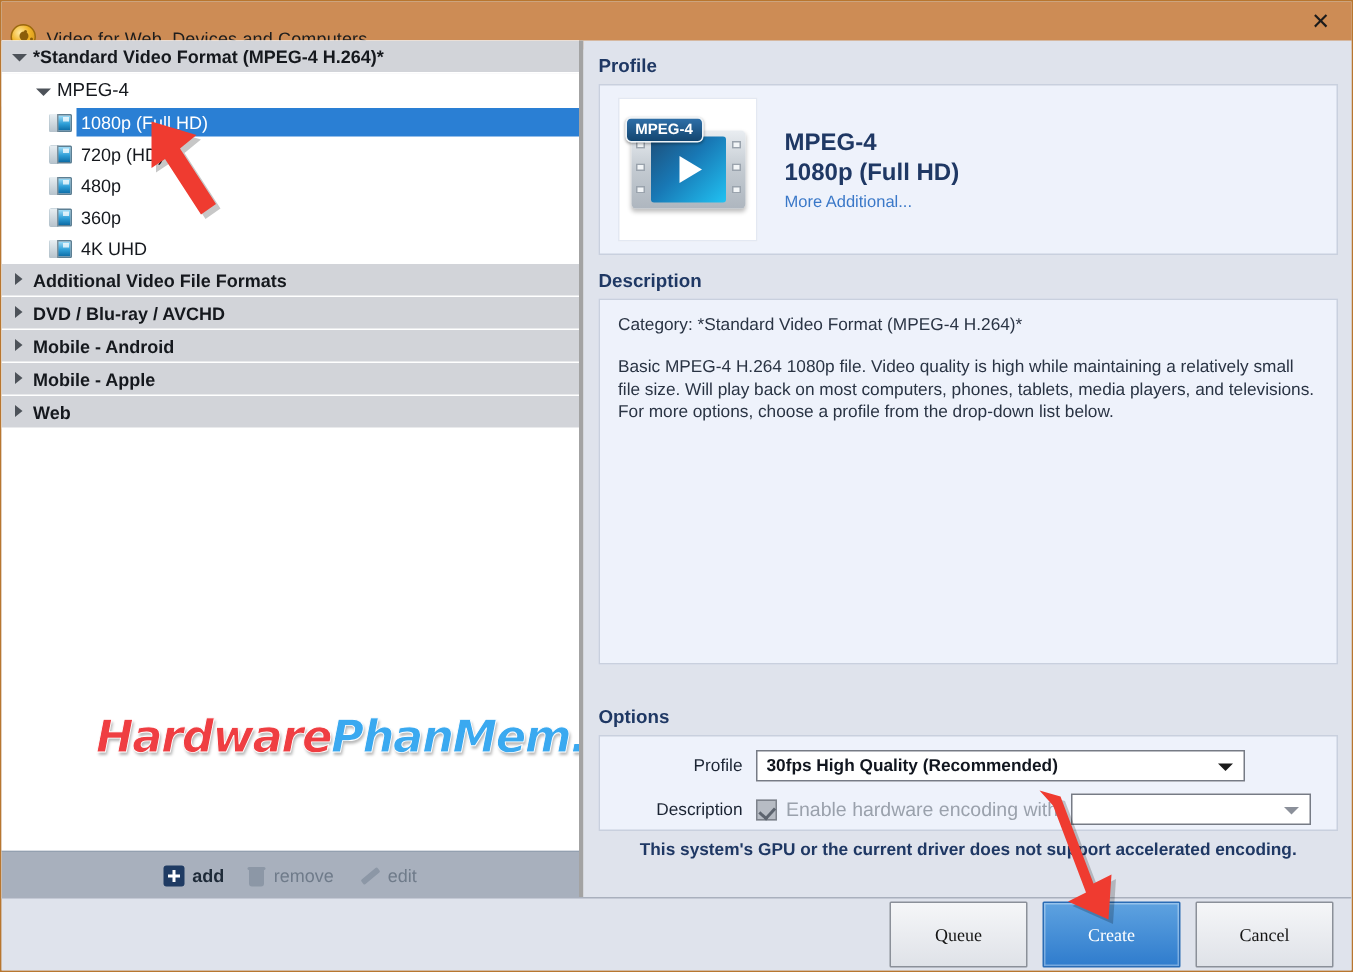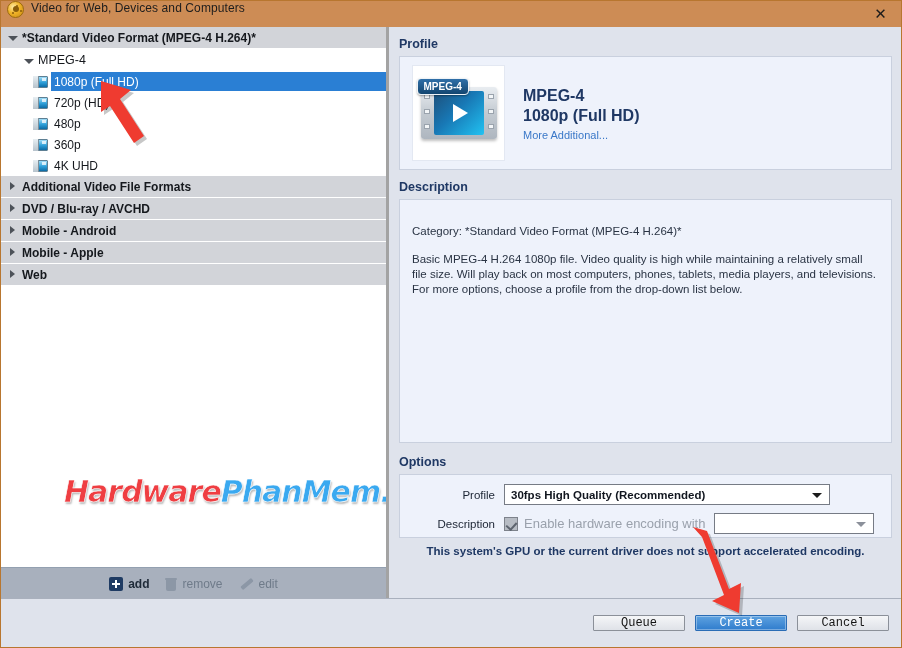--- a/index.html
+++ b/index.html
@@ -17,21 +17,21 @@
     background: #dfe3ec;
     border: 1px solid #b8762f;
     overflow: hidden;
   }
 
   
   #titlebar {
     position: absolute; left: 0; top: 0;
     width: 902px; height: 32px;
     background: #cd8c55;
-    display: flex; align-items: flex-start;
+    display: flex; align-items: flex-end;
   }
   #app-icon {
     width: 17px; height: 17px; margin-left: 6px; margin-right: 7px;
     border-radius: 50%;
     background: radial-gradient(circle at 35% 32%, #ffe9a0 0%, #f0b327 45%, #c98a14 100%);
     border: 1px solid #9c6a0d;
     position: relative; flex: none;
   }
   #app-icon::before {
     content: ""; position: absolute; left: 5px; top: 4px;
@@ -246,21 +246,21 @@
     font-size: 16px; font-weight: bold; color: #1f3864; line-height: 20px;
   }
   #profile-meta .pm-sub {
     font-size: 16px; font-weight: bold; color: #1f3864; line-height: 20px;
   }
   #profile-meta .pm-link {
     font-size: 11px; color: #3a78c8; margin-top: 3px; cursor: pointer;
   }
 
   #desc-box {
-    height: 244px; padding: 24px 12px;
+    height: 244px; padding: 10px 12px;
     font-size: 11.5px; color: #2a3444; line-height: 15px;
   }
   #desc-box p { margin: 0 0 13px 0; }
   #desc-box p:last-child { margin-bottom: 0; }
 
   #options-box { height: 64px; padding: 9px 10px 0 10px; }
   .opt-row { display: flex; align-items: center; margin-bottom: 8px; }
   .opt-label {
     width: 94px; text-align: right; font-size: 11.5px; color: #1b2433;
     padding-right: 9px;
@@ -303,27 +303,27 @@
   
   #footer {
     position: absolute; left: 0; bottom: 0;
     width: 902px; height: 49px;
     background: #dfe3ec;
     border-top: 1px solid #a9b0bd;
     display: flex; align-items: center; justify-content: flex-end;
     padding-right: 14px; gap: 10px;
   }
   .btn {
-    width: 92px; height: 16px;
+    width: 92px; height: 44px;
     font-size: 12px; color: #141414;
     border: 1px solid #8b9099;
     background: linear-gradient(to bottom, #f5f6f8 0%, #dfe2e8 100%);
     display: flex; align-items: center; justify-content: center;
     cursor: pointer; border-radius: 1px;
-    font-family: Liberation Mono, monospace;
+    font-family: Liberation Serif, serif;
   }
   .btn.primary {
     background: linear-gradient(to bottom, #5ea2e0 0%, #2f7ccd 100%);
     color: #ffffff; border: 1px solid #2a6cb5;
     box-shadow: inset 0 0 0 1px rgba(255,255,255,.35);
   }
 
   
   .red-arrow { position: absolute; pointer-events: none; }
   #arrow1 { left: 98px; top: 78px; }
@@ -457,21 +457,21 @@
           <div class="pm-link">More Additional...</div>
         </div>
       </div>
 
       <div class="section-label" style="margin-top:10px;">Description</div>
       <div class="panel-box" id="desc-box">
         <p>Category: *Standard Video Format (MPEG-4 H.264)*</p>
         <p>Basic MPEG-4 H.264 1080p file. Video quality is high while maintaining a relatively small file size. Will play back on most computers, phones, tablets, media players, and televisions. For more options, choose a profile from the drop-down list below.</p>
       </div>
 
-      <div class="section-label" style="margin-top:12px;">Options</div>
+      <div class="section-label" style="margin-top:28px;">Options</div>
       <div class="panel-box" id="options-box">
         <div class="opt-row">
           <div class="opt-label">Profile</div>
           <div class="fake-select" id="profile-select">
             <span>30fps High Quality (Recommended)</span>
             <span class="caret"></span>
           </div>
         </div>
         <div class="opt-row">
           <div class="opt-label dim">Description</div>

